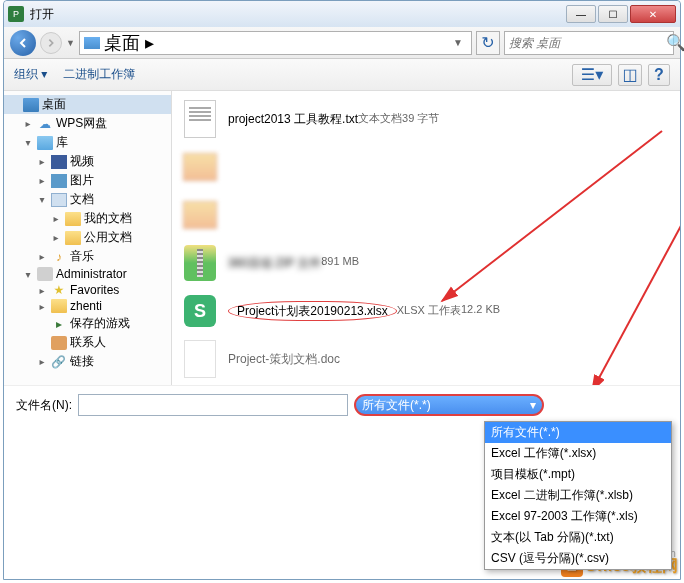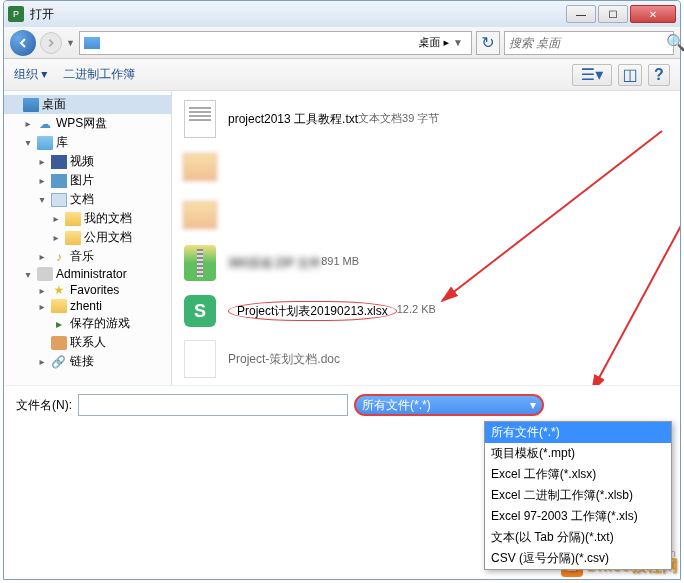--- a/index.html
+++ b/index.html
@@ -15,21 +15,21 @@
 .win-btns { display: flex; gap: 2px; }
 .win-btn { width: 30px; height: 18px; border: 1px solid #a0b0c0; background: linear-gradient(#f5f5f5,#e0e0e0); border-radius: 2px; font-size: 10px; display: flex; align-items: center; justify-content: center; cursor: pointer; }
 .win-btn.close { width: 46px; background: linear-gradient(#e88,#c44); color: #fff; border-color: #a33; }
 
 
 .navbar { height: 32px; background: linear-gradient(#f7f7f7,#ececec); border-bottom: 1px solid #ccc; display: flex; align-items: center; padding: 0 6px; gap: 4px; }
 .nav-back { width: 26px; height: 26px; border-radius: 50%; background: radial-gradient(circle at 30% 30%, #6aa8e8, #2862a8); display: flex; align-items: center; justify-content: center; color: #fff; cursor: pointer; }
 .nav-fwd { width: 22px; height: 22px; border-radius: 50%; background: #e8e8e8; border: 1px solid #ccc; display: flex; align-items: center; justify-content: center; color: #aaa; }
 .loc-bar { flex: 1; height: 24px; border: 1px solid #b0b0b0; background: #fff; display: flex; align-items: center; padding: 0 4px; }
 .loc-icon { width: 16px; height: 12px; background: linear-gradient(#6ab0f0,#4a90d0); margin-right: 4px; }
-.loc-text { font-size: 11px; flex: 1; text-align: right; }
+.loc-text { font-size: 18px; flex: 1; }
 .loc-arrow { color: #666; font-size: 10px; padding: 0 4px; }
 .refresh-btn { width: 24px; height: 24px; border: 1px solid #b0b0b0; background: #f5f5f5; display: flex; align-items: center; justify-content: center; color: #2862a8; cursor: pointer; }
 .search-box { width: 170px; height: 24px; border: 1px solid #b0b0b0; background: #fff; display: flex; align-items: center; padding: 0 4px; }
 .search-box input { border: none; flex: 1; font-size: 12px; font-style: italic; color: #999; outline: none; }
 .search-icon { color: #666; }
 
 
 .toolbar { height: 32px; background: linear-gradient(#fafafa,#eee); border-bottom: 1px solid #ddd; display: flex; align-items: center; padding: 0 10px; gap: 16px; }
 .tool-item { font-size: 12px; color: #1a4e8a; cursor: pointer; display: flex; align-items: center; gap: 3px; }
 .tool-right { margin-left: auto; display: flex; gap: 6px; align-items: center; }
@@ -336,20 +336,21 @@
       <div class="file-type">891 MB</div>
       <div class="file-size"></div>
     </div>
         </div>
         <div class="file-item">
           <div class="file-icon">
             <div class="fi-xlsx">S</div>
           </div>
     <div class="file-info">
       <div class="file-name"><span class="highlight">Project计划表20190213.xlsx</span></div>
+      <div class="file-type">XLSX 工作表</div>
       <div class="file-size">12.2 KB</div>
     </div>
         </div>
         <div class="file-item" style="opacity: 0.6;">
           <div class="file-icon">
             <div class="fi-doc"></div>
           </div>
     <div class="file-info">
       <div class="file-name"><span>Project-策划文档.doc</span></div>
       <div class="file-type"></div>
@@ -369,22 +370,22 @@
   </div>
 
   <div class="tools-row">
     <span class="tools-btn"><span>工具(L)</span> ▾</span>
   </div>
 
 </div>
 
 <div class="dropdown" id="dropdown">
     <div class="dd-item sel">所有文件(*.*)</div>
+    <div class="dd-item">Excel 工作簿(*.xlsx)</div>
     <div class="dd-item">项目模板(*.mpt)</div>
-    <div class="dd-item">Excel 工作簿(*.xlsx)</div>
     <div class="dd-item">Excel 二进制工作簿(*.xlsb)</div>
     <div class="dd-item">Excel 97-2003 工作簿(*.xls)</div>
     <div class="dd-item">文本(以 Tab 分隔)(*.txt)</div>
     <div class="dd-item">CSV (逗号分隔)(*.csv)</div>
   </div>
 
 <div class="watermark">
   <span class="wm-icon">⊞</span>
   <span>Office教程网</span>
 </div>

